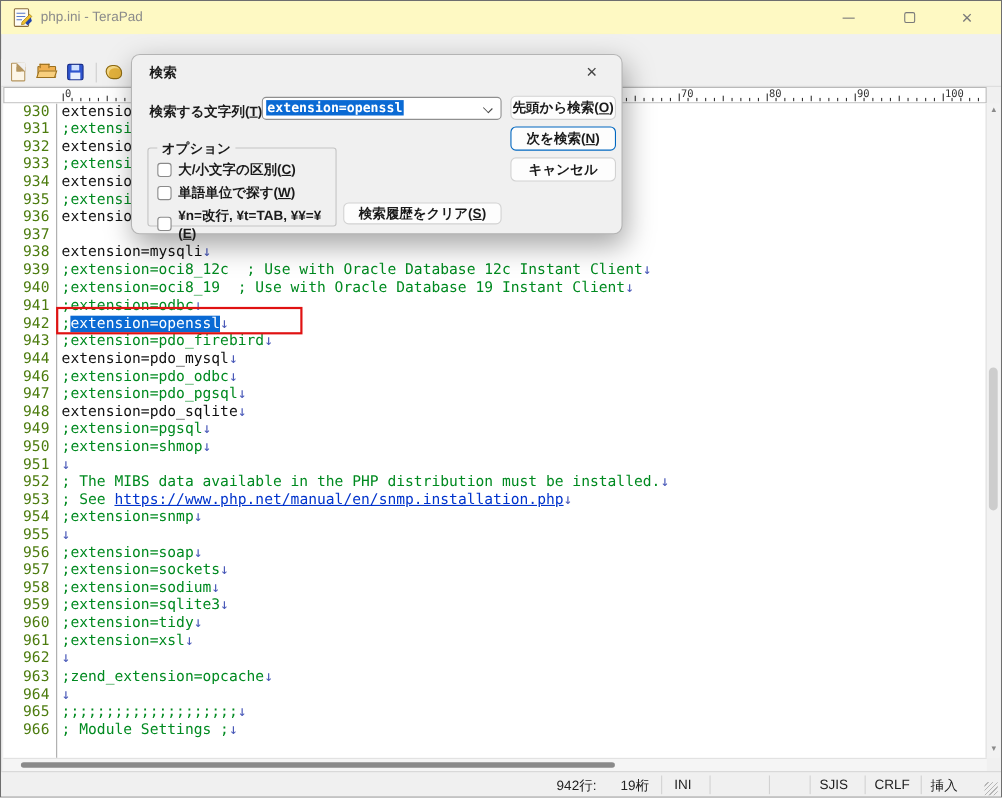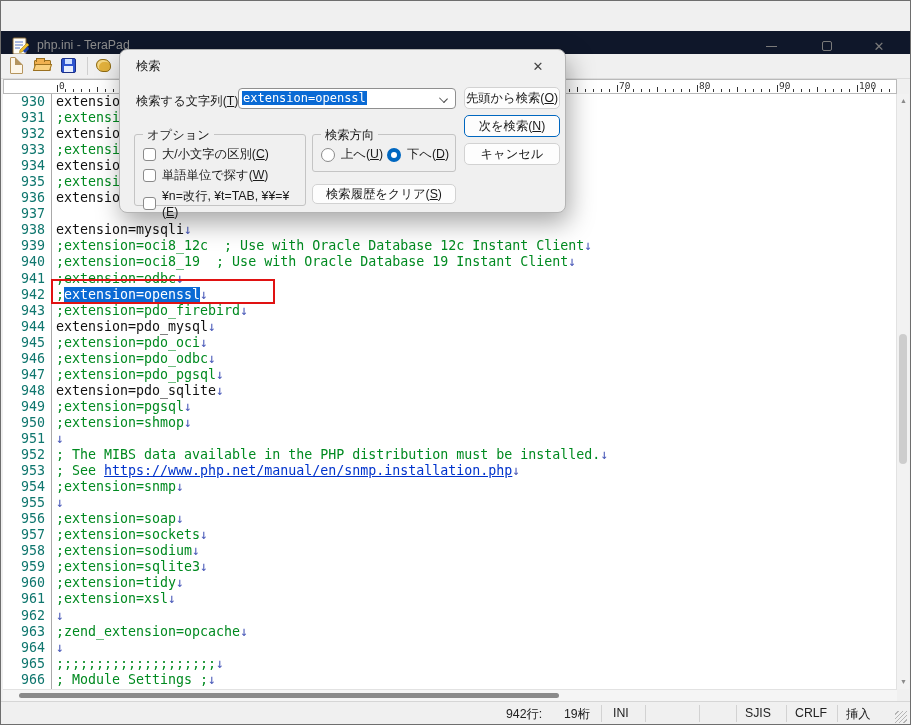--- a/index.html
+++ b/index.html
@@ -4,21 +4,21 @@
 <style>
   html,body{margin:0;padding:0;background:#cfcfcf;}
   *{box-sizing:border-box;}
   .app{
     position:relative;width:911px;height:725px;background:#f0f0f0;
     border:1px solid #6e6e6e;overflow:hidden;
     font-family:"Liberation Sans","DejaVu Sans",sans-serif;
     -webkit-font-smoothing:antialiased;
   }
   
-  .titlebar{position:absolute;left:0;top:0;width:100%;height:30px;background:#0f172a;margin-top:30px;}
+  .titlebar{position:absolute;left:0;top:0;width:100%;height:30px;background:#fef9c3;}
   .app-icon{position:absolute;left:11px;top:6px;width:18px;height:18px;}
   .title-text{position:absolute;left:36px;top:7px;font-size:12.3px;color:#8b8b8b;}
   .win-btn{position:absolute;top:0;width:46px;height:30px;display:flex;align-items:center;justify-content:center;}
   .wb-min{right:116px}.wb-max{right:60px}.wb-close{right:8px}
   .glyph-min{width:11px;height:1px;background:#7a7a7a;}
   .glyph-max{width:10px;height:10px;border:1px solid #7a7a7a;border-radius:2px;}
   .glyph-close{font-size:13px;color:#7a7a7a;line-height:1;}
   
   .menubar{position:absolute;left:0;top:30px;width:100%;height:22px;background:#f2f1f3;display:flex;align-items:center;padding-left:6px;border-bottom:1px solid #e6e6e6;}
   .menu-item{font-size:12.3px;color:#4d4d4d;padding:2px 9px;cursor:default;}
@@ -27,21 +27,21 @@
   .tb-icon{width:20px;height:20px;margin-right:6px;position:relative;}
   .tb-sep{width:1px;height:18px;background:#cfcfcf;margin:0 6px 0 2px;}
   
   .ruler{position:absolute;left:2px;top:78px;width:894px;height:15px;background:#ffffff;border:1px solid #b9b9b9;}
   .ruler .tick{position:absolute;bottom:1px;width:1px;background:#333;}
   .ruler .rlabel{position:absolute;top:0px;font-family:"DejaVu Sans Mono",monospace;font-size:9.5px;color:#333;}
   
   .editor{position:absolute;left:2px;top:93px;width:894px;height:595px;background:#ffffff;overflow:hidden;}
   .gutter-sep{position:absolute;left:48px;top:0;width:1px;height:100%;background:#a9a9a9;}
   .ed-row{display:flex;height:16.06px;line-height:16.06px;font-family:"DejaVu Sans Mono",monospace;font-size:13.3px;white-space:pre;}
-  .ed-num{width:42px;text-align:right;color:#0f766e;flex:none;}
+  .ed-num{width:42px;text-align:right;color:#4d7c0f;flex:none;}
   .ed-text{padding-left:11px;}
   .sg-k{color:#101010;}
   .sg-c{color:#008a20;}
   .sg-s{background:#0a6ad4;color:#ffffff;}
   .sg-l{color:#0033cc;text-decoration:underline;}
   .ed-arrow{color:#4858b8;}
   .annotation-box{position:absolute;left:48px;top:185px;width:224px;height:25px;border:2px solid #e01212;}
   
   .vscroll{position:absolute;right:1px;top:93px;width:13px;height:595px;background:#f2f2f2;border-left:1px solid #e2e2e2;}
   .vthumb{position:absolute;left:2px;top:240px;width:8px;height:130px;background:#cdcdcd;border-radius:4px;}
@@ -49,21 +49,21 @@
   .hscroll{position:absolute;left:2px;top:688px;width:894px;height:12px;background:#f5f5f5;border-top:1px solid #e2e2e2;}
   .hthumb{position:absolute;left:16px;top:3px;width:540px;height:5px;background:#8a8a8a;border-radius:3px;}
   
   .statusbar{position:absolute;left:0;top:700px;width:100%;height:25px;background:#f0f0f0;border-top:1px solid #d6d6d6;font-size:12.3px;color:#222;}
   .sb-item{position:absolute;top:4px;}
   .sb-div{position:absolute;top:3px;width:1px;height:17px;background:#d2d2d2;}
   .sb-grip{position:absolute;right:3px;bottom:3px;width:12px;height:12px;
     background:repeating-linear-gradient(135deg,transparent,transparent 2px,#b5b5b5 2px,#b5b5b5 3px);}
   
   .dialog{position:absolute;left:118px;top:48px;width:447px;height:164px;background:#f0f0f0;
-    border:1px solid #b4b4b4;border-radius:8px;box-shadow:3px 10px 26px rgba(0,0,0,.35);z-index:50;}
+    border:1px solid #b4b4b4;border-radius:8px;box-shadow:3px 10px 26px rgba(0,0,0,.35);z-index:50;font-weight:bold;}
   .dlg-title{position:absolute;left:16px;top:8px;font-size:12.3px;color:#1a1a1a;}
   .dlg-close{position:absolute;right:10px;top:4px;width:34px;height:24px;display:flex;align-items:center;justify-content:center;font-size:13px;color:#444;border-radius:4px;}
   .dlg-label{position:absolute;font-size:12.3px;color:#1a1a1a;}
   .combo{position:absolute;left:118px;top:38px;width:218px;height:21px;background:#fff;border:1px solid #8f8f8f;border-radius:4px;}
   .combo-text{position:absolute;left:3px;top:2px;font-family:"DejaVu Sans Mono",monospace;font-size:12px;background:#0a6ad4;color:#fff;padding:0 1px;}
   .combo-chev{position:absolute;right:8px;top:6px;width:7px;height:7px;border-right:1.4px solid #454545;border-bottom:1.4px solid #454545;transform:rotate(45deg) scale(1,.8);}
   .groupbox{position:absolute;border:1px solid #c4c4c4;border-radius:3px;}
   .gb-label{position:absolute;top:-8px;left:8px;background:#f0f0f0;padding:0 4px;font-size:12.3px;color:#1a1a1a;}
   .check-row{position:absolute;display:flex;align-items:center;font-size:12.3px;color:#1a1a1a;}
   .cb{width:13px;height:13px;background:#fff;border:1px solid #8a8a8a;border-radius:3px;margin-right:6px;flex:none;}
@@ -259,21 +259,20 @@
         <div class="ed-row"><span class="ed-num">935</span><span class="ed-text"><span class="sg-c">;extension=gettext</span><span class="ed-arrow">↓</span></span></div>
         <div class="ed-row"><span class="ed-num">936</span><span class="ed-text"><span class="sg-k">extension=mbstring</span><span class="ed-arrow">↓</span></span></div>
         <div class="ed-row"><span class="ed-num">937</span></div>
         <div class="ed-row"><span class="ed-num">938</span><span class="ed-text"><span class="sg-k">extension=mysqli</span><span class="ed-arrow">↓</span></span></div>
         <div class="ed-row"><span class="ed-num">939</span><span class="ed-text"><span class="sg-c">;extension=oci8_12c  ; Use with Oracle Database 12c Instant Client</span><span class="ed-arrow">↓</span></span></div>
         <div class="ed-row"><span class="ed-num">940</span><span class="ed-text"><span class="sg-c">;extension=oci8_19  ; Use with Oracle Database 19 Instant Client</span><span class="ed-arrow">↓</span></span></div>
         <div class="ed-row"><span class="ed-num">941</span><span class="ed-text"><span class="sg-c">;extension=odbc</span><span class="ed-arrow">↓</span></span></div>
         <div class="ed-row"><span class="ed-num">942</span><span class="ed-text"><span class="sg-c">;</span><span class="sg-s">extension=openssl</span><span class="ed-arrow">↓</span></span></div>
         <div class="ed-row"><span class="ed-num">943</span><span class="ed-text"><span class="sg-c">;extension=pdo_firebird</span><span class="ed-arrow">↓</span></span></div>
         <div class="ed-row"><span class="ed-num">944</span><span class="ed-text"><span class="sg-k">extension=pdo_mysql</span><span class="ed-arrow">↓</span></span></div>
-        <div class="ed-row"><span class="ed-num">945</span><span class="ed-text"><span class="sg-c">;extension=pdo_oci</span><span class="ed-arrow">↓</span></span></div>
         <div class="ed-row"><span class="ed-num">946</span><span class="ed-text"><span class="sg-c">;extension=pdo_odbc</span><span class="ed-arrow">↓</span></span></div>
         <div class="ed-row"><span class="ed-num">947</span><span class="ed-text"><span class="sg-c">;extension=pdo_pgsql</span><span class="ed-arrow">↓</span></span></div>
         <div class="ed-row"><span class="ed-num">948</span><span class="ed-text"><span class="sg-k">extension=pdo_sqlite</span><span class="ed-arrow">↓</span></span></div>
         <div class="ed-row"><span class="ed-num">949</span><span class="ed-text"><span class="sg-c">;extension=pgsql</span><span class="ed-arrow">↓</span></span></div>
         <div class="ed-row"><span class="ed-num">950</span><span class="ed-text"><span class="sg-c">;extension=shmop</span><span class="ed-arrow">↓</span></span></div>
         <div class="ed-row"><span class="ed-num">951</span><span class="ed-text"><span class="ed-arrow">↓</span></span></div>
         <div class="ed-row"><span class="ed-num">952</span><span class="ed-text"><span class="sg-c">; The MIBS data available in the PHP distribution must be installed.</span><span class="ed-arrow">↓</span></span></div>
         <div class="ed-row"><span class="ed-num">953</span><span class="ed-text"><span class="sg-c">; See </span><span class="sg-l">https://www.php.net/manual/en/snmp.installation.php</span><span class="ed-arrow">↓</span></span></div>
         <div class="ed-row"><span class="ed-num">954</span><span class="ed-text"><span class="sg-c">;extension=snmp</span><span class="ed-arrow">↓</span></span></div>
         <div class="ed-row"><span class="ed-num">955</span><span class="ed-text"><span class="ed-arrow">↓</span></span></div>
@@ -339,31 +338,20 @@
       <div class="check-row" style="left:8px;top:32px">
         <div class="cb"></div>
         <span class="mn">単語単位で探す(<u>W</u>)</span>
       </div>
       <div class="check-row" style="left:8px;top:53px">
         <div class="cb"></div>
         <span class="mn">¥n=改行, ¥t=TAB, ¥¥=¥(<u>E</u>)</span>
       </div>
     </div>
 
-    <div class="groupbox" style="left:192px;top:84px;width:144px;height:38px">
-      <span class="gb-label">検索方向</span>
-      <div class="radio-row" style="left:8px;top:11px">
-        <div class="rd rd-off"></div>
-        <span class="mn">上へ(<u>U</u>)</span>
-      </div>
-      <div class="radio-row" style="left:74px;top:11px">
-        <div class="rd rd-on"></div>
-        <span class="mn">下へ(<u>D</u>)</span>
-      </div>
-    </div>
 
     <div class="btn mn" style="left:192px;top:134px;width:144px;height:20px">検索履歴をクリア(<u>S</u>)</div>
 
     <div class="btn mn" style="left:344px;top:37px;width:96px;height:22px">先頭から検索(<u>O</u>)</div>
     <div class="btn btn-default mn" style="left:344px;top:65px;width:96px;height:22px">次を検索(<u>N</u>)</div>
     <div class="btn mn" style="left:344px;top:93px;width:96px;height:22px">キャンセル</div>
   </div>
 
 </div>
 

